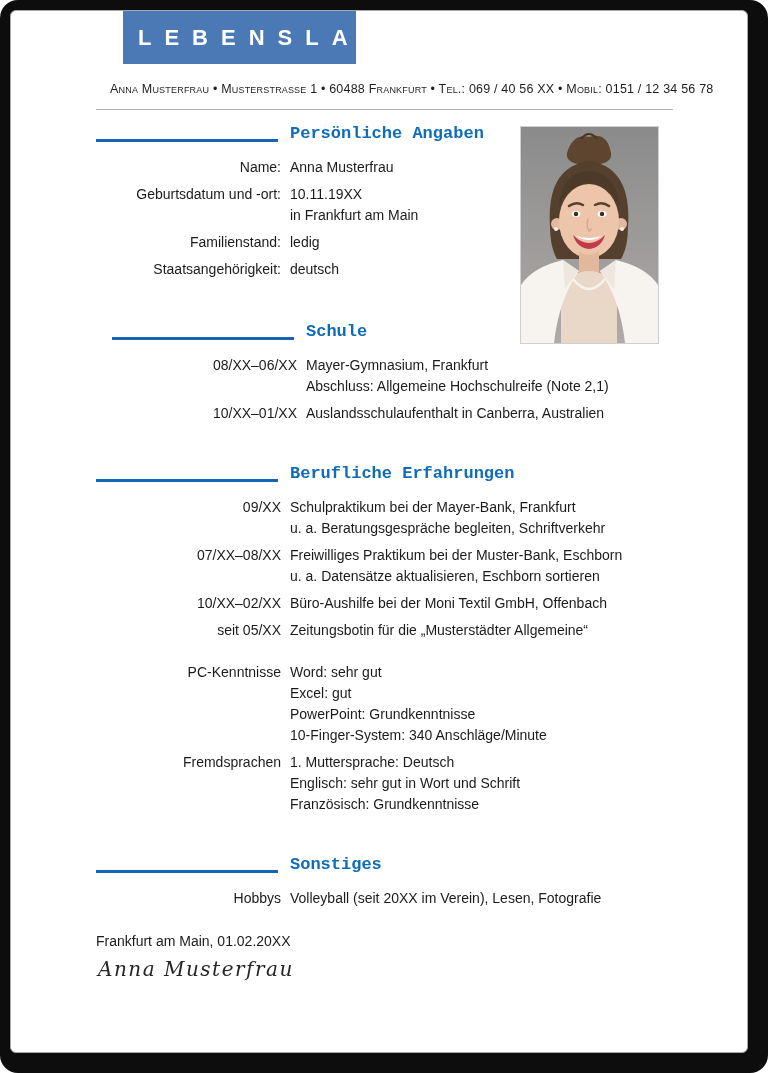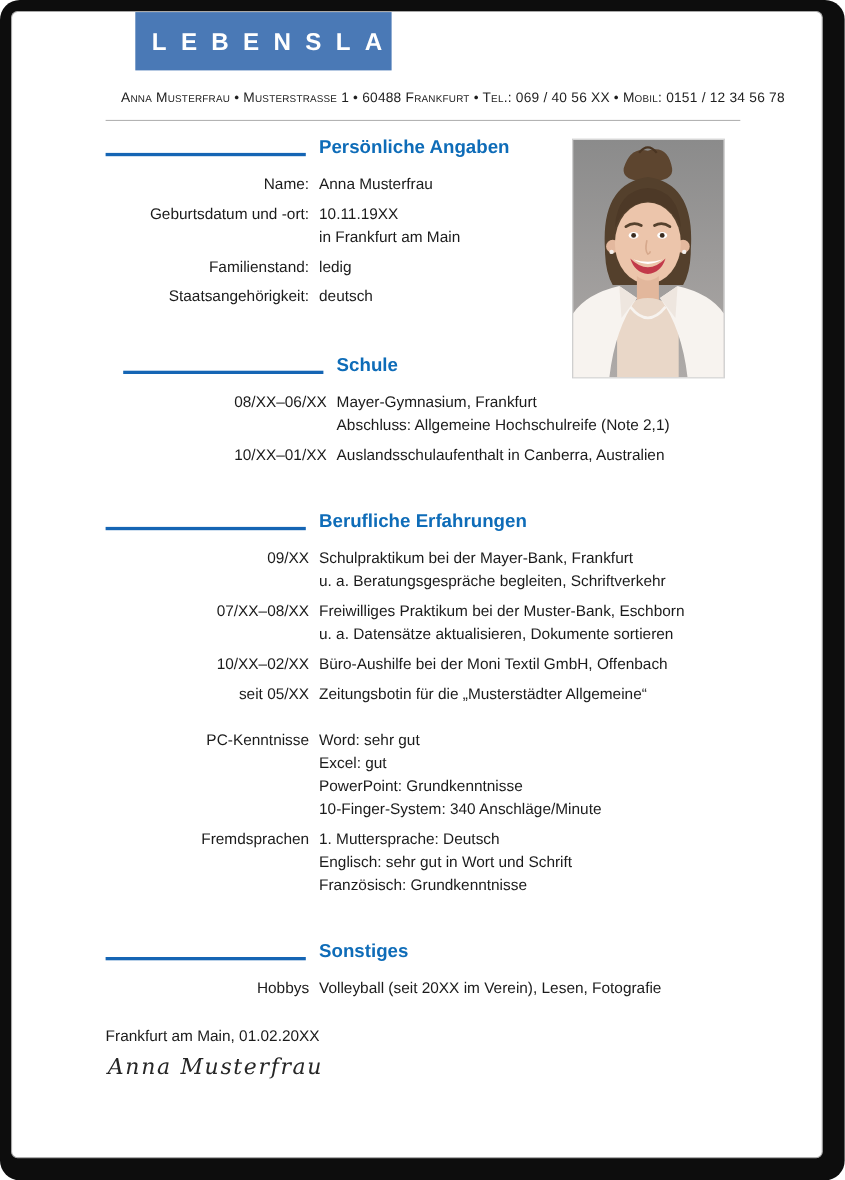--- a/index.html
+++ b/index.html
@@ -34,21 +34,21 @@
   .header-rule{
     position:absolute;left:85px;top:98px;width:577px;height:1px;background:#b3b3b3;
   }
   
   .photo{
     position:absolute;left:509px;top:115px;width:137px;height:216px;
     border:1px solid #cfcfcf;box-sizing:content-box;
   }
   
   .section{position:absolute;left:0;width:680px;}
-  .section-head{position:relative;height:22px;}
+  .section-head{position:relative;height:22px;font-family:Liberation Mono, monospace;}
   .head-line{
     position:absolute;left:85px;bottom:3px;width:182px;height:3px;background:#1565b4;
   }
   .head-text{
     margin:0 0 0 279px;font-size:17px;font-weight:bold;color:#0e6cb8;line-height:22px;
   }
   .rows{margin-top:12px;}
   .row{display:flex;margin-bottom:6px;}
   .row .label{
     width:270px;flex:0 0 270px;text-align:right;
@@ -201,21 +201,21 @@
     <div class="value">
                 <div>Schulpraktikum bei der Mayer-Bank, Frankfurt</div>
                 <div>u. a. Beratungsgespräche begleiten, Schriftverkehr</div>
               </div>
   </div>
 
   <div class="row">
     <div class="label">07/XX–08/XX</div>
     <div class="value">
                 <div>Freiwilliges Praktikum bei der Muster-Bank, Eschborn</div>
-                <div>u. a. Datensätze aktualisieren, Dokumente sortieren</div>
+                <div>u. a. Datensätze aktualisieren, Eschborn sortieren</div>
               </div>
   </div>
 
   <div class="row">
     <div class="label">10/XX–02/XX</div>
     <div class="value">
                 <div>Büro-Aushilfe bei der Moni Textil GmbH, Offenbach</div>
               </div>
   </div>
 

